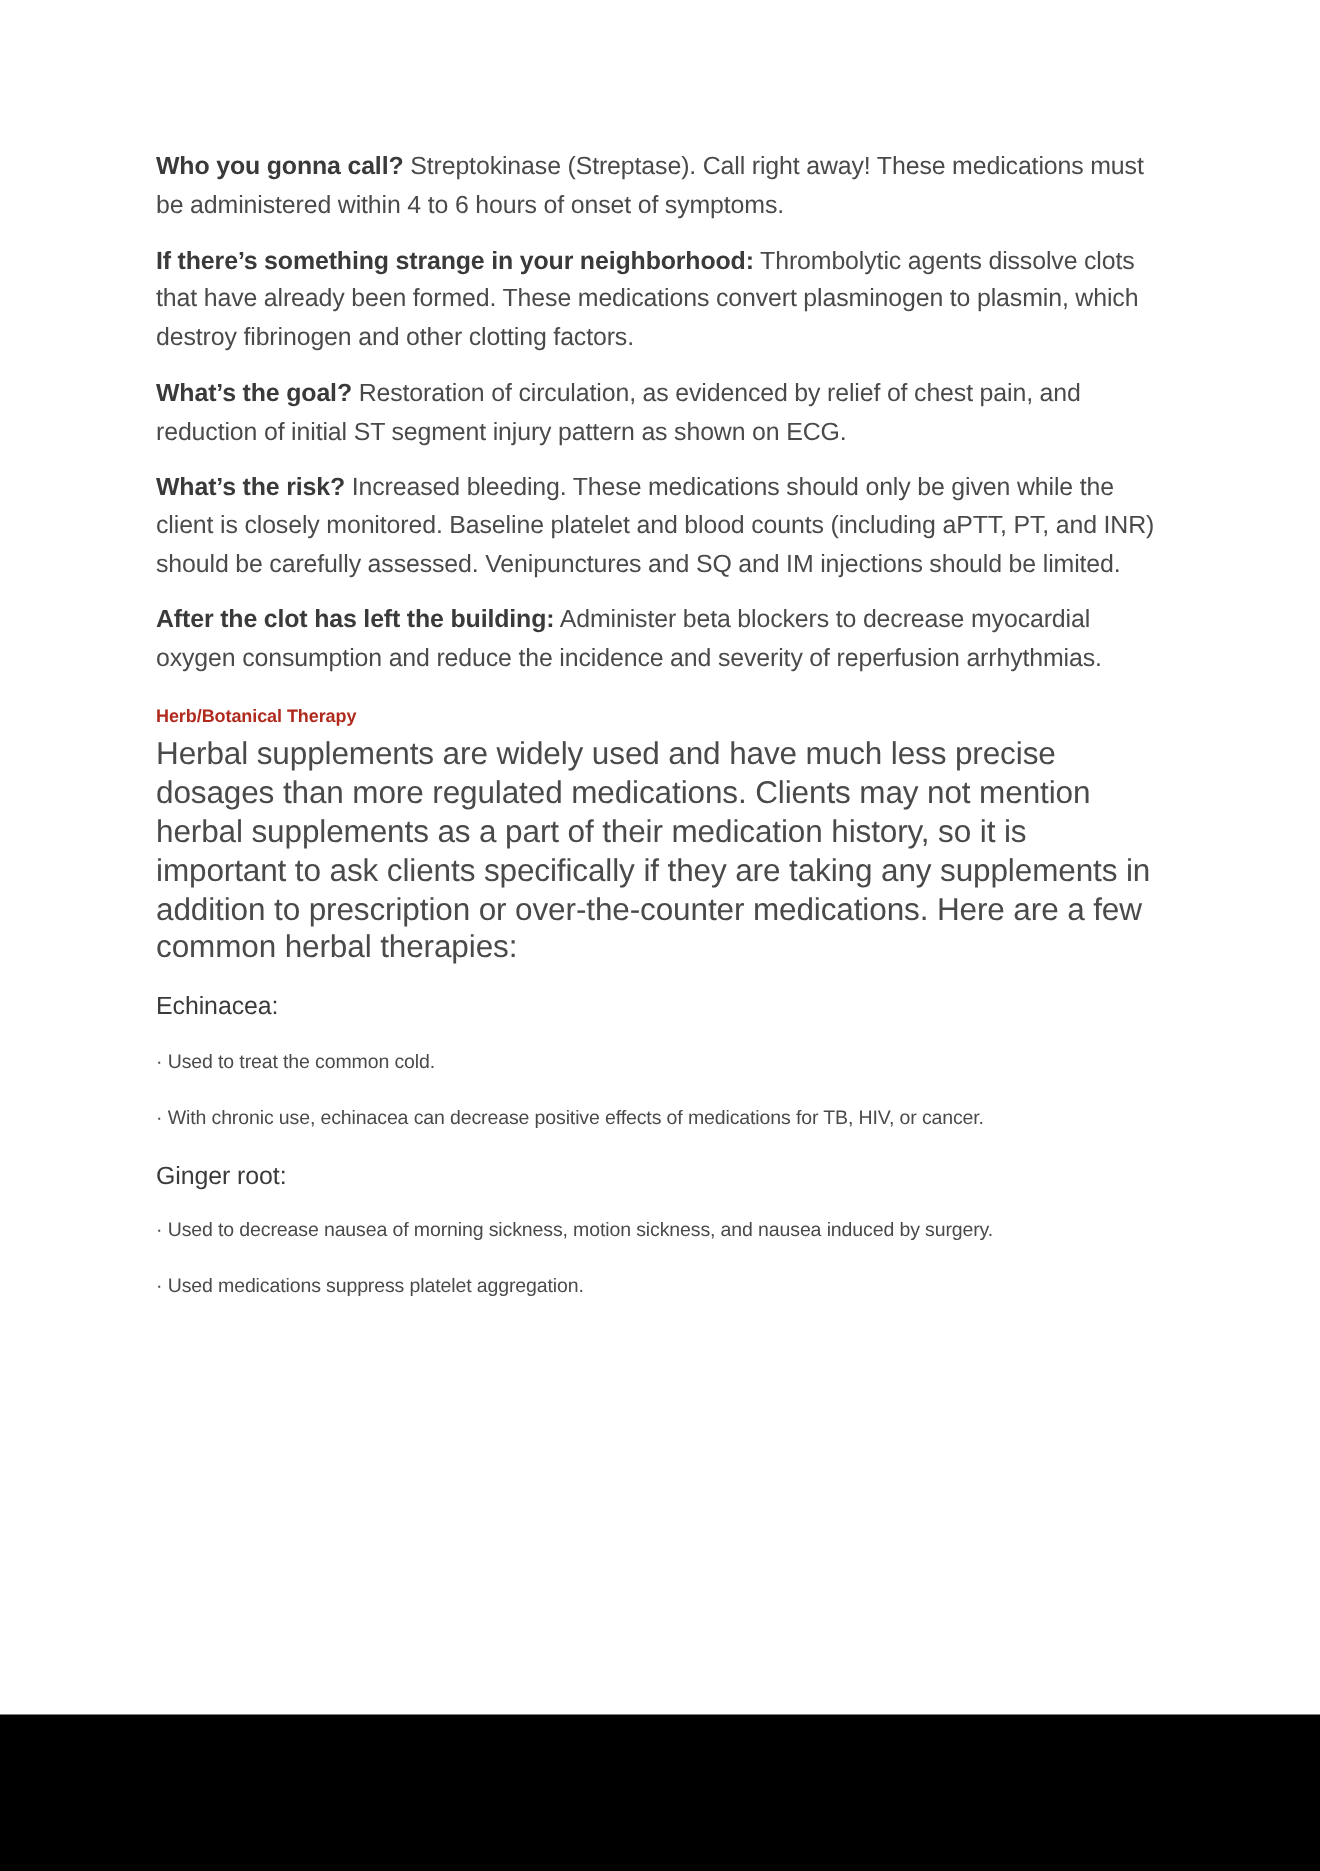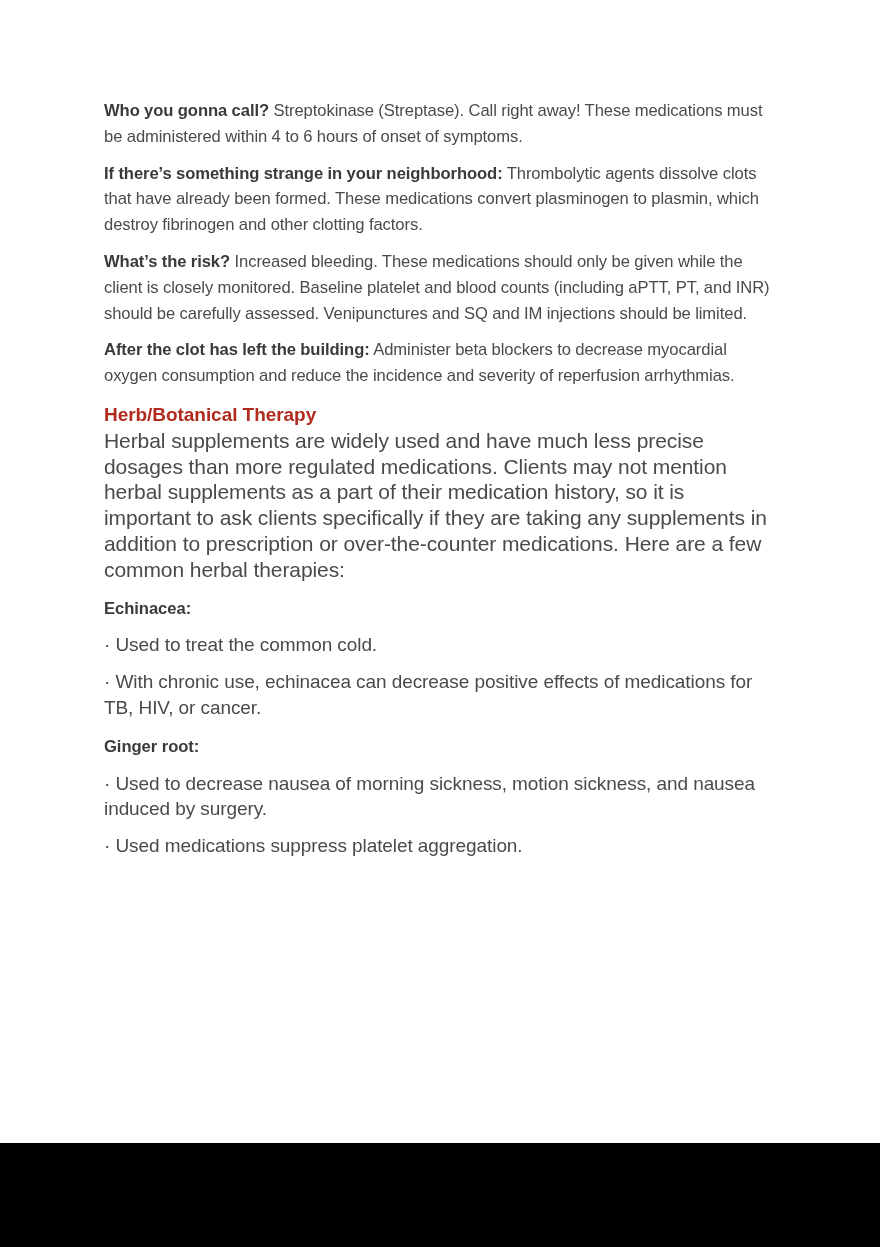--- a/index.html
+++ b/index.html
@@ -36,44 +36,44 @@
     letter-spacing: -0.08px;
     text-align: left;
     word-spacing: -0.1px;
   }
   .para .lead {
     font-weight: bold;
     color: #3a3a3a;
   }
   .section-heading {
     margin: 13px 0 0 0;
-    font-size: 19px;
+    font-size: 12px;
     line-height: 25.8px;
     font-weight: bold;
     color: #b02b1e;
     letter-spacing: -0.05px;
   }
   .intro-para {
     margin: 0 0 11px 0;
     font-size: 21px;
     line-height: 25.8px;
     color: #4a4a4a;
     letter-spacing: -0.08px;
   }
   .sub-heading {
     margin: 13px 0 11px 0;
     font-size: 16.6px;
     line-height: 25.8px;
-    font-weight: bold;
+    font-weight: normal;
     color: #3a3a3a;
     letter-spacing: -0.05px;
   }
   .bullet {
     margin: 0 0 11px 0;
-    font-size: 19px;
+    font-size: 13px;
     line-height: 25.8px;
     color: #4a4a4a;
     letter-spacing: -0.08px;
   }
   .bullet-mark {
     color: #4a4a4a;
   }
   #footer-bar {
     position: absolute;
     left: 0;
@@ -91,20 +91,23 @@
   <div id="content">
 
     <p class="para">
       <span class="lead">Who you gonna call?</span><span> Streptokinase (Streptase). Call right away! These medications must be administered within 4 to 6 hours of onset of symptoms.</span>
     </p>
 
     <p class="para">
       <span class="lead">If there’s something strange in your neighborhood:</span><span> Thrombolytic agents dissolve clots that have already been formed. These medications convert plasminogen to plasmin, which destroy fibrinogen and other clotting factors.</span>
     </p>
 
+    <p class="para">
+      <span class="lead">What’s the goal?</span><span> Restoration of circulation, as evidenced by relief of chest pain, and reduction of initial ST segment injury pattern as shown on ECG.</span>
+    </p>
 
     <p class="para">
       <span class="lead">What’s the risk?</span><span> Increased bleeding. These medications should only be given while the client is closely monitored. Baseline platelet and blood counts (including aPTT, PT, and INR) should be carefully assessed. Venipunctures and SQ and IM injections should be limited.</span>
     </p>
 
     <p class="para">
       <span class="lead">After the clot has left the building:</span><span> Administer beta blockers to decrease myocardial oxygen consumption and reduce the incidence and severity of reperfusion arrhythmias.</span>
     </p>
 
     <h2 class="section-heading">Herb/Botanical Therapy</h2>

